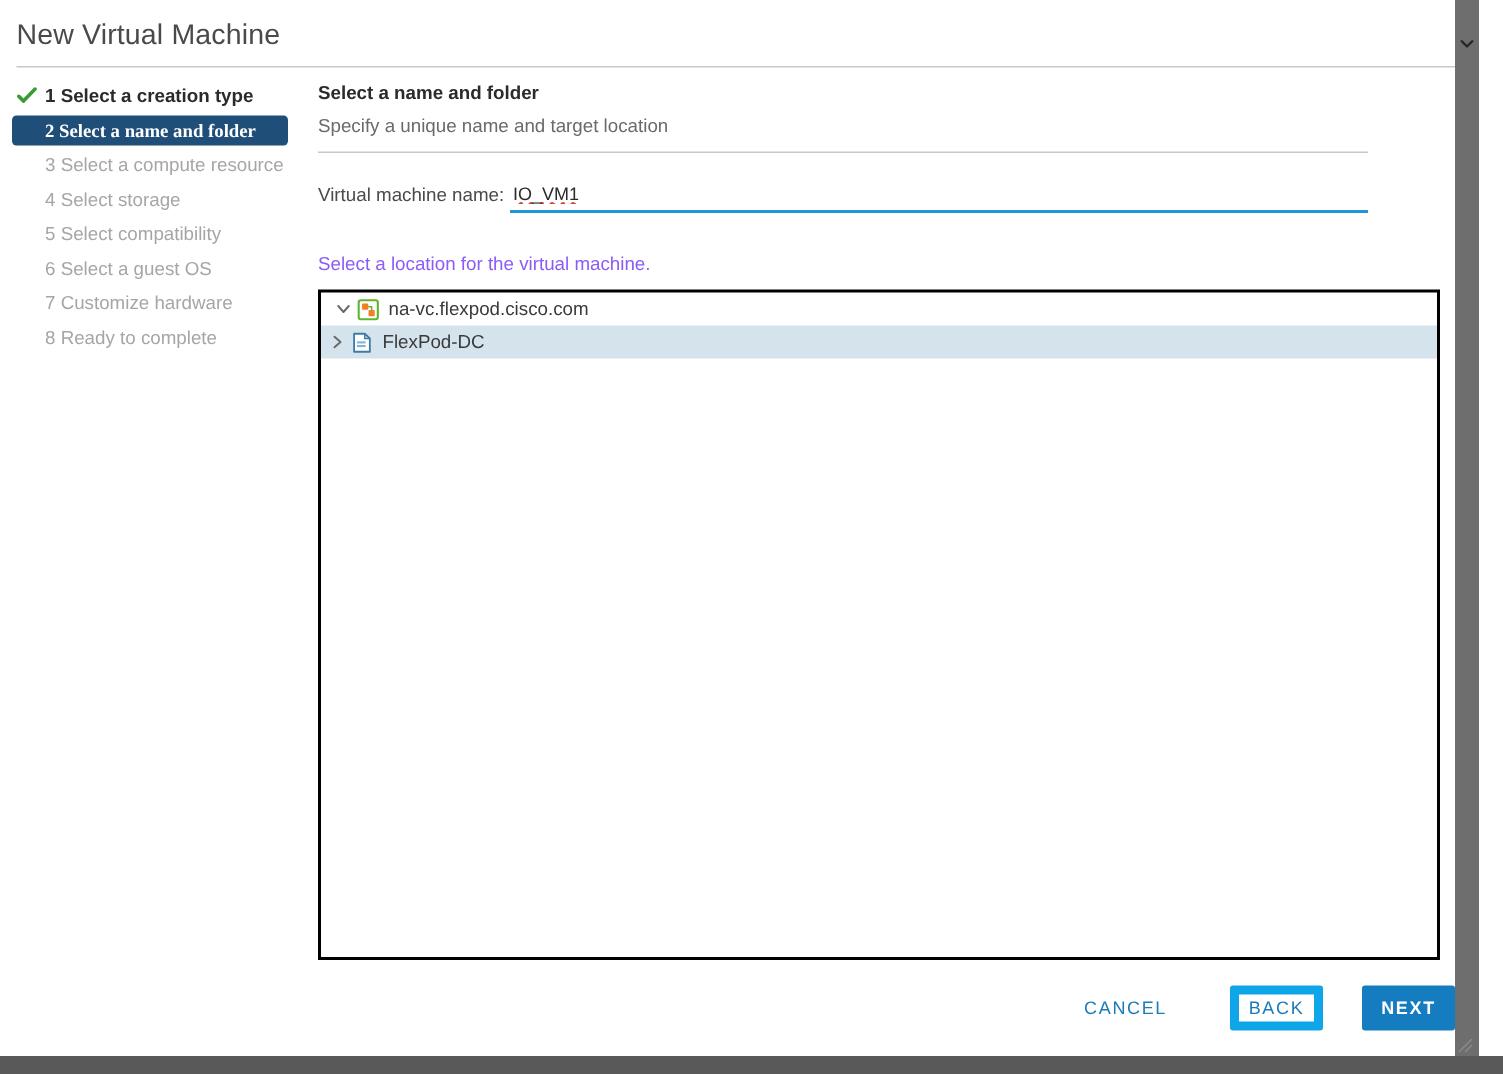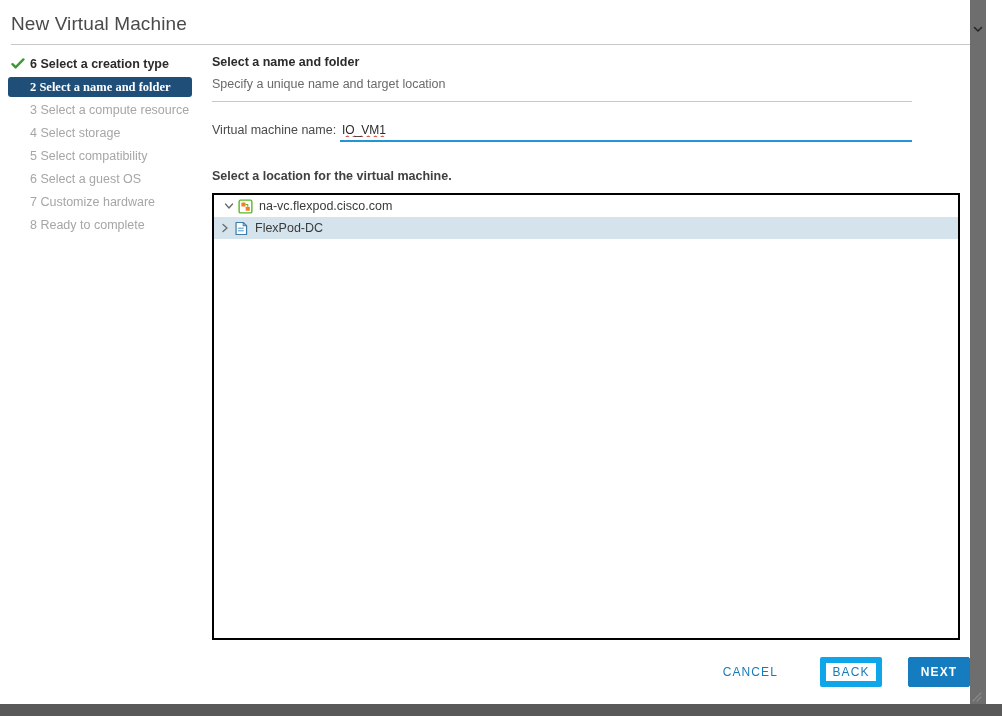--- a/index.html
+++ b/index.html
@@ -174,24 +174,23 @@
     bottom: 0;
     width: 100%;
     height: 2px;
     background: #2196d6;
   }
 
   
   #location-label {
     margin-top: 22px;
     font-size: 12.5px;
-    color: #404040;
+    color: #8b5cf6;
     line-height: 16px;
     white-space: nowrap;
-    font-weight: bold;
   }
   #tree-panel {
     margin-top: 9px;
     width: 748px;
     height: 447px;
     border: 2px solid #000000;
     background: #ffffff;
     box-sizing: border-box;
     overflow: hidden;
     position: relative;
@@ -320,21 +319,21 @@
     <div id="page-title">New Virtual Machine</div>
   </div>
   <div id="title-divider"></div>
 
   <div id="sidebar">
 
     <div class="step-row done">
       <svg class="check-icon" viewBox="0 0 14 14">
         <path d="M1.5 7.2 L4.6 10.4 L12.4 2.4" stroke="#3a9b35" stroke-width="2.4" fill="none" stroke-linecap="round" stroke-linejoin="round"></path>
       </svg>
-      <span class="step-label">6 Select a creation type</span>
+      <span class="step-label">1 Select a creation type</span>
     </div>
 
     <div class="step-row active">
       <span class="step-label">2 Select a name and folder</span>
     </div>
 
     <div class="step-row pending">
       <span class="step-label">3 Select a compute resource</span>
     </div>
 

